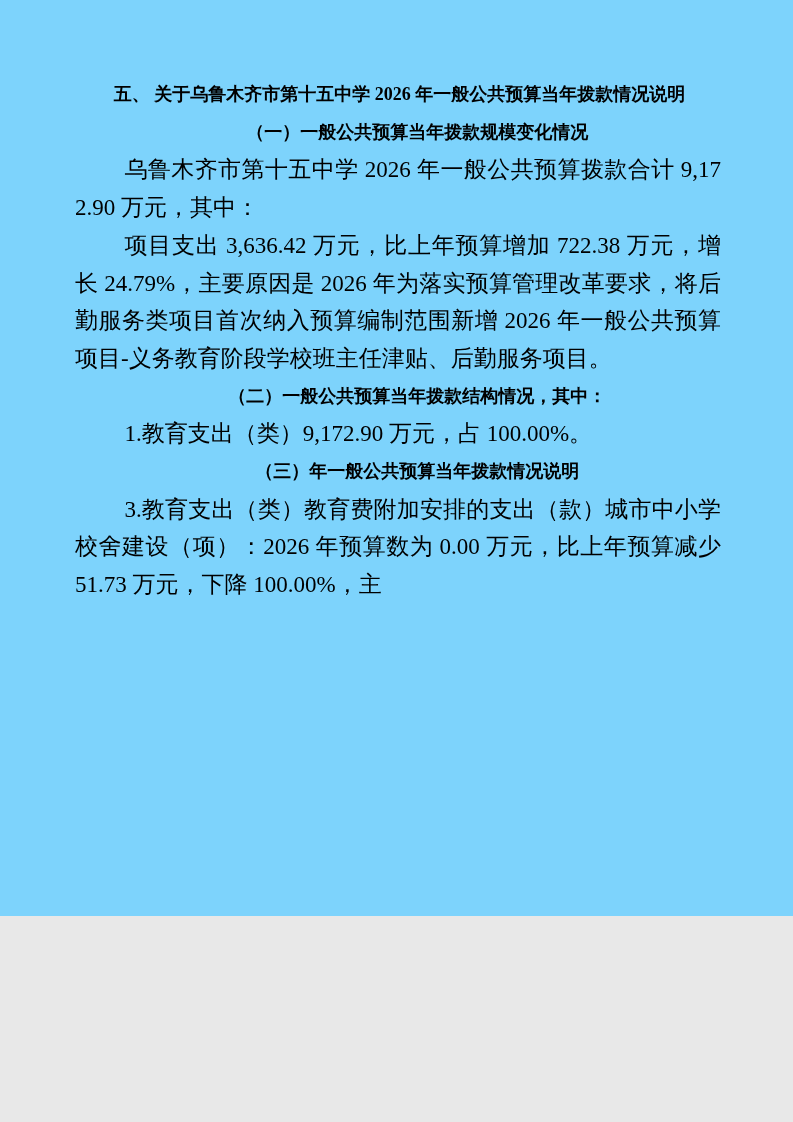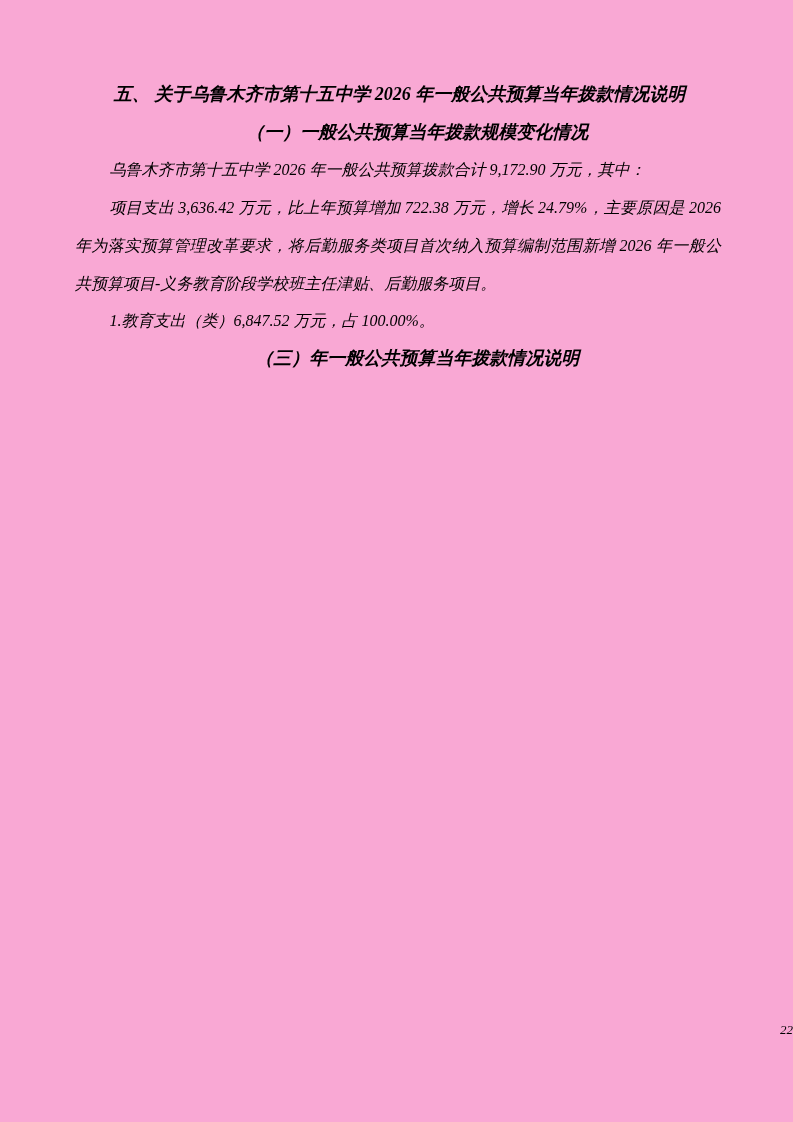--- a/index.html
+++ b/index.html
@@ -3,38 +3,37 @@
 <meta charset="utf-8">
 <style>
   html, body {
     margin: 0;
     padding: 0;
     background: #e8e8e8;
   }
   .page {
     position: relative;
     width: 793px;
-    height: 1122px;
+    height: 916px;
     margin: 0 auto;
-    background: #f9a8d4;
+    background: #7dd3fc;
     overflow: hidden;
     font-family: "Liberation Serif", "DejaVu Serif", serif;
     color: #000000;
-    font-style: italic;
   }
   .content {
     position: absolute;
     top: 76px;
     left: 75px;
     width: 646px;
   }
   .content p {
     margin: 0;
     padding: 0;
-    font-size: 16px;
+    font-size: 23px;
     line-height: 37.7px;
     text-align: justify;
     text-indent: 2.15em;
     word-break: break-all;
   }
   .content p.h1 {
     font-weight: bold;
     font-size: 18px;
     text-align: left;
   }
@@ -57,17 +56,19 @@
 </style>
 </head>
 <body>
 
 <div class="page">
   <div class="content">
     <p class="h1">五、 关于乌鲁木齐市第十五中学 2026 年一般公共预算当年拨款情况说明</p>
     <p class="h2">（一）一般公共预算当年拨款规模变化情况</p>
     <p>乌鲁木齐市第十五中学 2026 年一般公共预算拨款合计 9,172.90 万元，其中：</p>
     <p>项目支出 3,636.42 万元，比上年预算增加 722.38 万元，增长 24.79%，主要原因是 2026 年为落实预算管理改革要求，将后勤服务类项目首次纳入预算编制范围新增 2026 年一般公共预算项目-义务教育阶段学校班主任津贴、后勤服务项目。</p>
-    <p>1.教育支出（类）6,847.52 万元，占 100.00%。</p>
+    <p class="h2">（二）一般公共预算当年拨款结构情况，其中：</p>
+    <p>1.教育支出（类）9,172.90 万元，占 100.00%。</p>
     <p class="h2">（三）年一般公共预算当年拨款情况说明</p>
+    <p>3.教育支出（类）教育费附加安排的支出（款）城市中小学校舍建设（项）：2026 年预算数为 0.00 万元，比上年预算减少 51.73 万元，下降 100.00%，主</p>
   </div>
   <div class="pageno">22</div>
 </div>
 
 </body></html>

